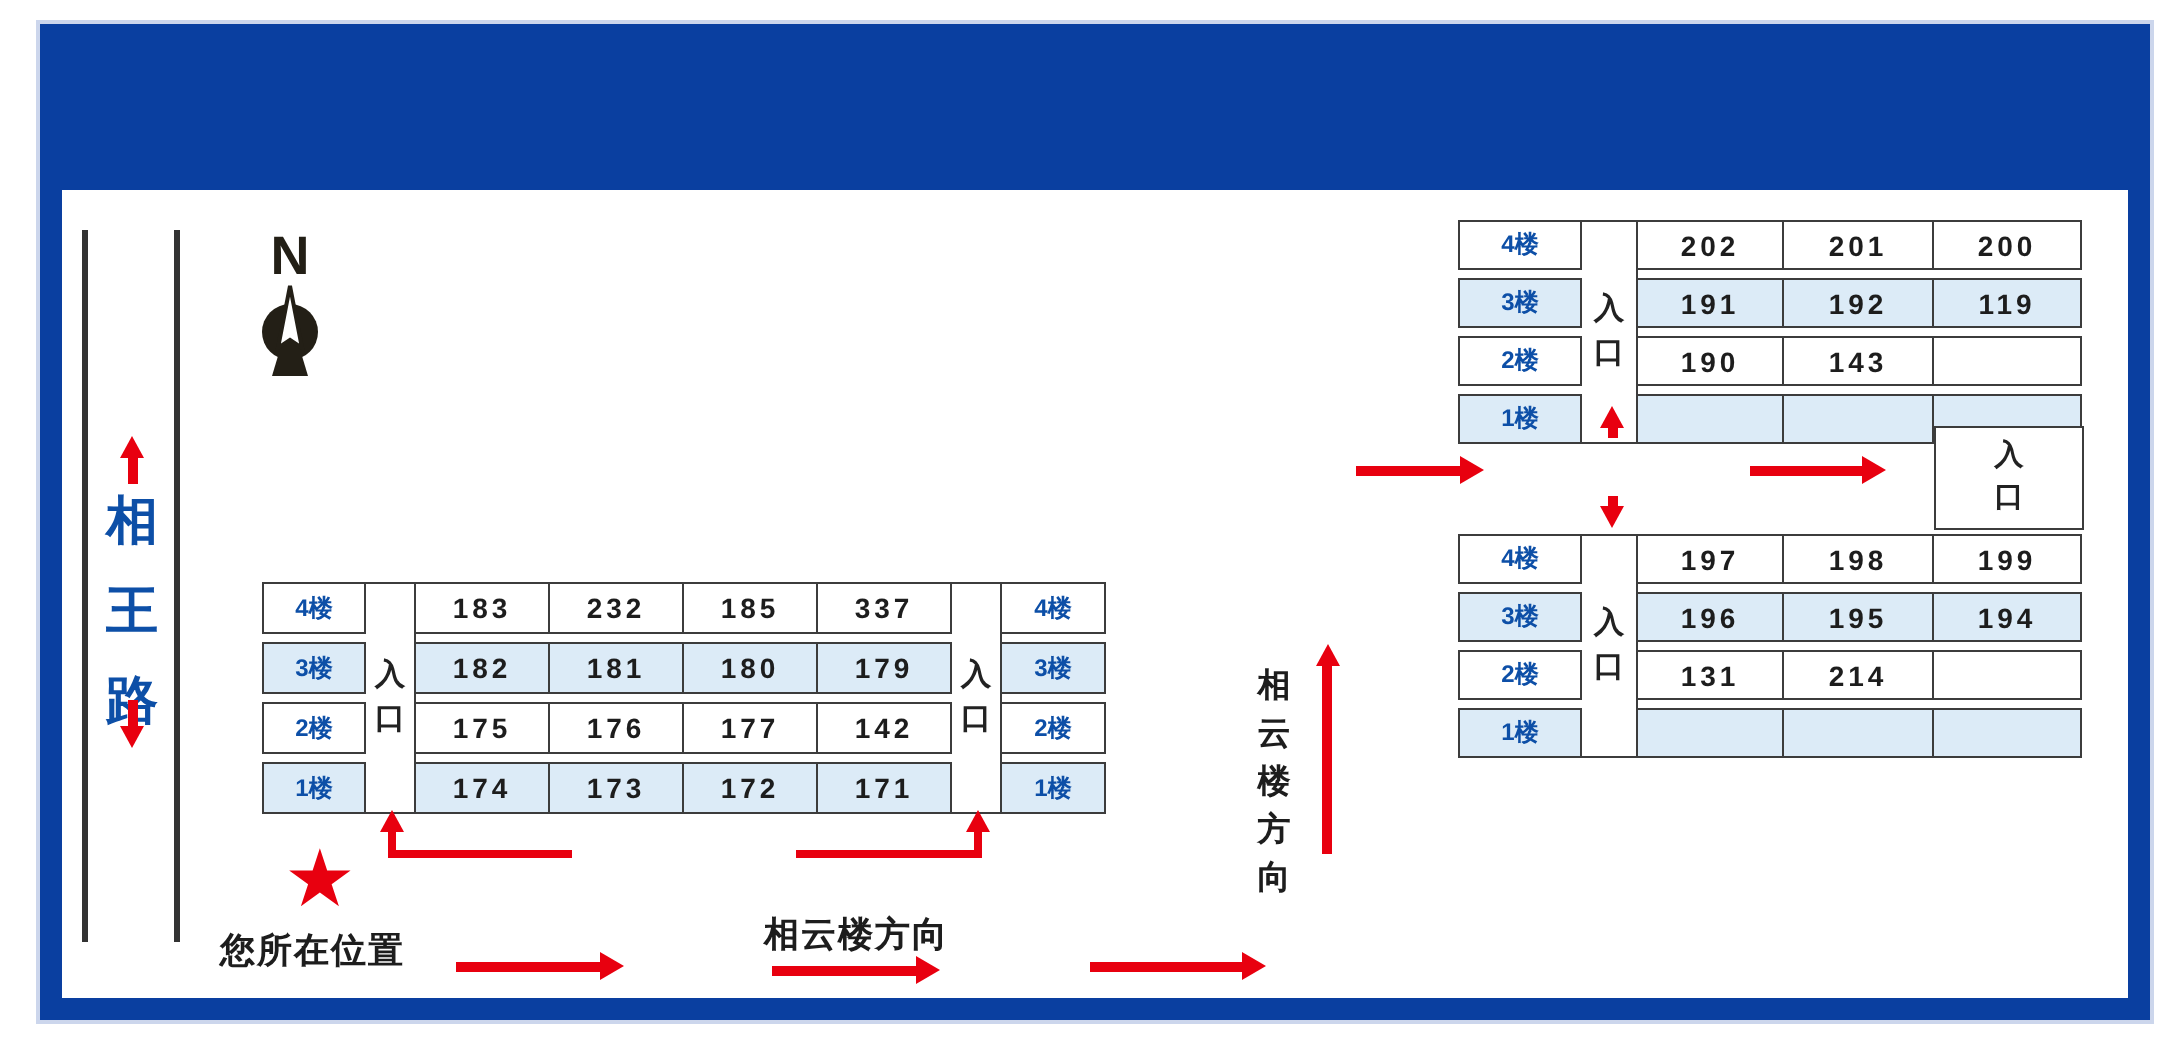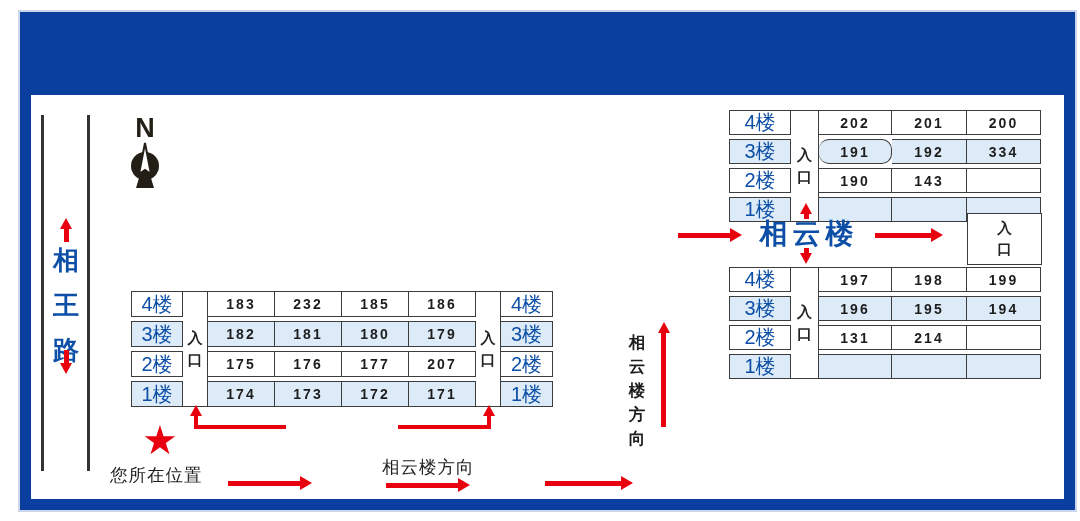--- a/index.html
+++ b/index.html
@@ -39,21 +39,21 @@
 
   
   .tbl{position:absolute;display:grid;row-gap:4px;z-index:1;}
   #tbl-zhengdao{left:131px;top:291px;grid-template-columns:52px 25px 67px 67px 67px 67px 25px 52px;grid-auto-rows:26px;}
   #tbl-xy-north{left:729px;top:110px;grid-template-columns:62px 28px 73px 75px 74px;grid-auto-rows:25px;}
   #tbl-xy-south{left:729px;top:267px;grid-template-columns:62px 28px 73px 75px 74px;grid-auto-rows:25px;}
   .cell{display:flex;align-items:center;justify-content:center;background:#fff;
         border:1.5px solid var(--border);border-left:none;box-sizing:border-box;}
   .cell.first{border-left:1.5px solid var(--border);}
   .cell.alt{background:var(--rowalt);}
-  .floor-cell{color:var(--txtblue);font-weight:normal;font-size:20px;text-align:center;}
+  .floor-cell{color:var(--txtblue);font-weight:bold;font-size:12px;text-align:center;}
   .room-cell{color:var(--dark);font-weight:bold;font-size:14px;letter-spacing:2px;}
   .entrance-cell{flex-direction:column;font-size:15px;font-weight:bold;color:#222;line-height:1.5;background:#fff;}
 
   
   .side-entrance{position:absolute;left:967px;top:213px;width:75px;height:52px;
         border:1.5px solid var(--border);box-sizing:border-box;background:#fff;z-index:3;
         display:flex;flex-direction:column;align-items:center;justify-content:center;
         font-size:14.5px;font-weight:bold;color:#222;line-height:1.45;}
 
   
@@ -66,21 +66,21 @@
   .arr{position:absolute;background:var(--red);z-index:4;}
   .arr-r::after{content:'';position:absolute;right:-12px;top:50%;transform:translateY(-50%);
         border-left:12px solid var(--red);border-top:7px solid transparent;border-bottom:7px solid transparent;}
   .arr-u::before{content:'';position:absolute;top:-11px;left:50%;transform:translateX(-50%);
         border-bottom:11px solid var(--red);border-left:6.5px solid transparent;border-right:6.5px solid transparent;}
   .arr-d::after{content:'';position:absolute;bottom:-11px;left:50%;transform:translateX(-50%);
         border-top:11px solid var(--red);border-left:6.5px solid transparent;border-right:6.5px solid transparent;}
   .rline{position:absolute;background:var(--red);z-index:4;}
 
   .star{position:absolute;left:142px;top:420px;font-size:40px;color:var(--red);line-height:1;z-index:4;}
-  .note{position:absolute;font-size:17.5px;font-weight:normal;color:var(--dark);letter-spacing:1px;white-space:nowrap;z-index:4;}
+  .note{position:absolute;font-size:17.5px;font-weight:bold;color:var(--dark);letter-spacing:1px;white-space:nowrap;z-index:4;}
   #you-are-here-label{left:110px;top:463px;}
   #dir-bottom-label{left:382px;top:455px;}
 </style>
 </head>
 <body>
 
 <div id="stage">
 
   <div class="frame"></div>
   <div class="header"></div>
@@ -107,29 +107,29 @@
       <div class="cell floor-cell first alt" style="grid-area: 2 / 1;">3楼</div>
       <div class="cell floor-cell first" style="grid-area: 3 / 1;">2楼</div>
       <div class="cell floor-cell first alt" style="grid-area: 4 / 1;">1楼</div>
       <div class="cell entrance-cell" style="grid-area: 1 / 2 / span 4;">
         <span>入</span>
         <span>口</span>
       </div>
       <div class="cell room-cell" style="grid-area: 1 / 3;">183</div>
       <div class="cell room-cell" style="grid-area: 1 / 4;">232</div>
       <div class="cell room-cell" style="grid-area: 1 / 5;">185</div>
-      <div class="cell room-cell" style="grid-area: 1 / 6;">186</div>
+      <div class="cell room-cell" style="grid-area: 1 / 6;">337</div>
       <div class="cell room-cell alt" style="grid-area: 2 / 3;">182</div>
       <div class="cell room-cell alt" style="grid-area: 2 / 4;">181</div>
       <div class="cell room-cell alt" style="grid-area: 2 / 5;">180</div>
       <div class="cell room-cell alt" style="grid-area: 2 / 6;">179</div>
       <div class="cell room-cell" style="grid-area: 3 / 3;">175</div>
       <div class="cell room-cell" style="grid-area: 3 / 4;">176</div>
       <div class="cell room-cell" style="grid-area: 3 / 5;">177</div>
-      <div class="cell room-cell" style="grid-area: 3 / 6;">207</div>
+      <div class="cell room-cell" style="grid-area: 3 / 6;">142</div>
       <div class="cell room-cell alt" style="grid-area: 4 / 3;">174</div>
       <div class="cell room-cell alt" style="grid-area: 4 / 4;">173</div>
       <div class="cell room-cell alt" style="grid-area: 4 / 5;">172</div>
       <div class="cell room-cell alt" style="grid-area: 4 / 6;">171</div>
       <div class="cell entrance-cell" style="grid-area: 1 / 7 / span 4;">
         <span>入</span>
         <span>口</span>
       </div>
       <div class="cell floor-cell" style="grid-area: 1 / 8;">4楼</div>
       <div class="cell floor-cell alt" style="grid-area: 2 / 8;">3楼</div>
@@ -147,23 +147,23 @@
       <div class="cell floor-cell first alt" style="grid-area: 2 / 1;">3楼</div>
       <div class="cell floor-cell first" style="grid-area: 3 / 1;">2楼</div>
       <div class="cell floor-cell first alt" style="grid-area: 4 / 1;">1楼</div>
       <div class="cell entrance-cell" style="grid-area: 1 / 2 / span 4;">
         <span>入</span>
         <span>口</span>
       </div>
       <div class="cell room-cell" style="grid-area: 1 / 3;">202</div>
       <div class="cell room-cell" style="grid-area: 1 / 4;">201</div>
       <div class="cell room-cell" style="grid-area: 1 / 5;">200</div>
-      <div class="cell room-cell alt" style="grid-area: 2 / 3; border-radius: 10px;">191</div>
+      <div class="cell room-cell alt" style="grid-area: 2 / 3;">191</div>
       <div class="cell room-cell alt" style="grid-area: 2 / 4;">192</div>
-      <div class="cell room-cell alt" style="grid-area: 2 / 5;">334</div>
+      <div class="cell room-cell alt" style="grid-area: 2 / 5;">119</div>
       <div class="cell room-cell" style="grid-area: 3 / 3;">190</div>
       <div class="cell room-cell" style="grid-area: 3 / 4;">143</div>
       <div class="cell room-cell" style="grid-area: 3 / 5;"></div>
       <div class="cell room-cell alt" style="grid-area: 4 / 3;"></div>
       <div class="cell room-cell alt" style="grid-area: 4 / 4;"></div>
       <div class="cell room-cell alt" style="grid-area: 4 / 5;"></div>
     </div>
   <div class="tbl" id="tbl-xy-south">
       <div class="cell floor-cell first" style="grid-area: 1 / 1;">4楼</div>
       <div class="cell floor-cell first alt" style="grid-area: 2 / 1;">3楼</div>
@@ -185,21 +185,20 @@
       <div class="cell room-cell alt" style="grid-area: 4 / 3;"></div>
       <div class="cell room-cell alt" style="grid-area: 4 / 4;"></div>
       <div class="cell room-cell alt" style="grid-area: 4 / 5;"></div>
     </div>
   <div class="side-entrance">
       <span>入</span>
       <span>口</span>
     </div>
 
   <div class="arr arr-r" style="left:678px;top:233px;width:52px;height:4.5px;"></div>
-  <div class="bldg-label" id="xiangyun-label">相云楼</div>
   <div class="arr arr-r" style="left:875px;top:233px;width:56px;height:4.5px;"></div>
   <div class="arr arr-u" style="left:804px;top:214px;width:4.5px;height:5px;"></div>
   <div class="arr arr-d" style="left:804px;top:248px;width:4.5px;height:5px;"></div>
 
   <div class="vchars vdir-label">
       <span>相</span>
       <span>云</span>
       <span>楼</span>
       <span>方</span>
       <span>向</span>

